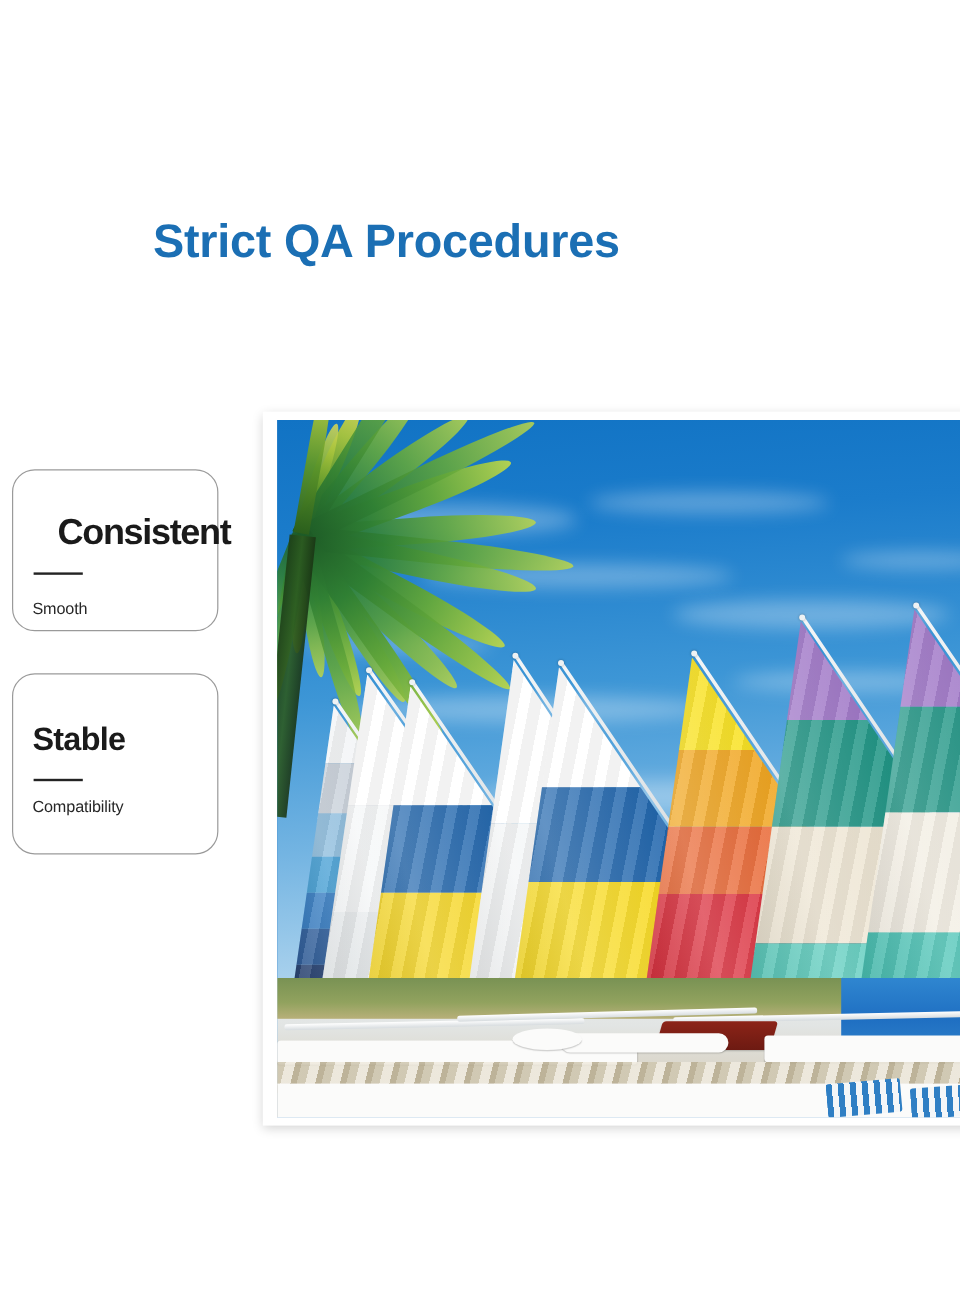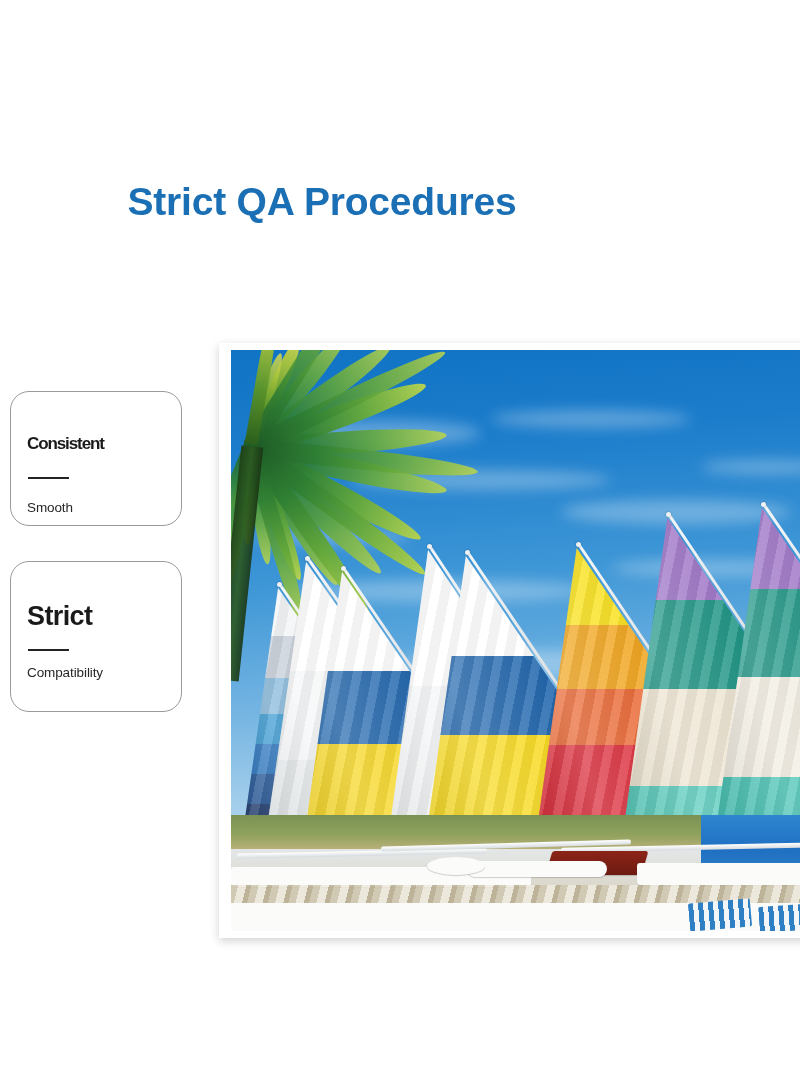--- a/index.html
+++ b/index.html
@@ -41,21 +41,21 @@
   .card-3 { height:151px; padding-top:38px; }
 
   .card-title {
     font-size:27px;
     font-weight:700;
     color:#1a1a1a;
     letter-spacing:-0.6px;
     line-height:32px;
     white-space:nowrap;
   }
-  .card-2 .card-title { font-size:17px; letter-spacing:-1.1px; }
+  .card-2 .card-title { font-size:30px; letter-spacing:-1.1px;margin-left:21px; }
   .card-rule {
     width:41px; height:2px;
     background:#232323;
     margin:16px 0 12px 1px;
   }
   .card-2 .card-rule { margin:17px 0 21px 1px; }
   .card-3 .card-rule { margin:17px 0 14px 1px; }
   .card-sub {
     font-size:13.5px;
     color:#272727;
@@ -167,21 +167,21 @@
 <div class="cards">
 
 
   <div class="card card-2">
     <div class="card-title">Consistent</div>
     <div class="card-rule"></div>
     <div class="card-sub">Smooth</div>
   </div>
 
   <div class="card card-3">
-    <div class="card-title">Strict</div>
+    <div class="card-title">Stable</div>
     <div class="card-rule"></div>
     <div class="card-sub">Compatibility</div>
   </div>
 
 </div>
 
 <div class="photo-frame">
   <div class="photo" id="photo">
     <div class="sky"></div>
     <div id="wisps">

